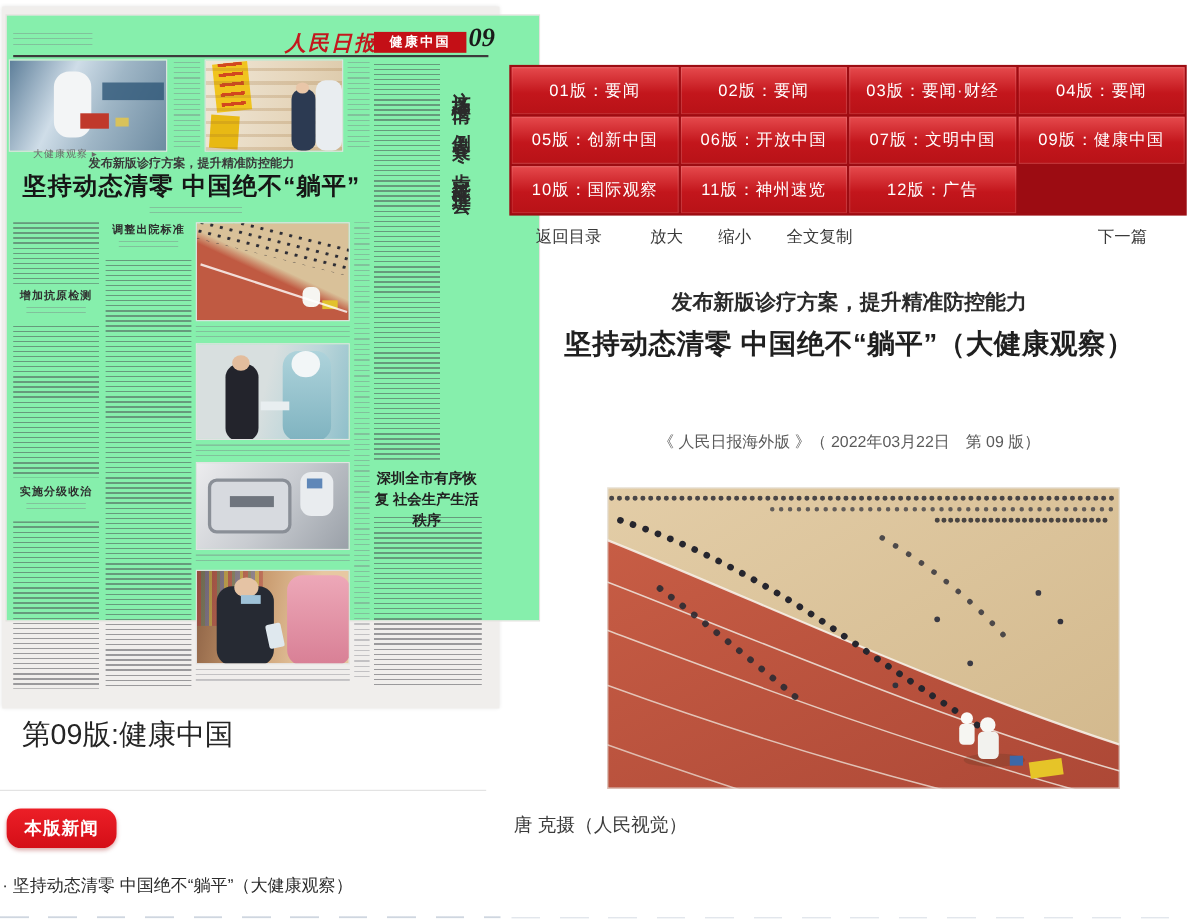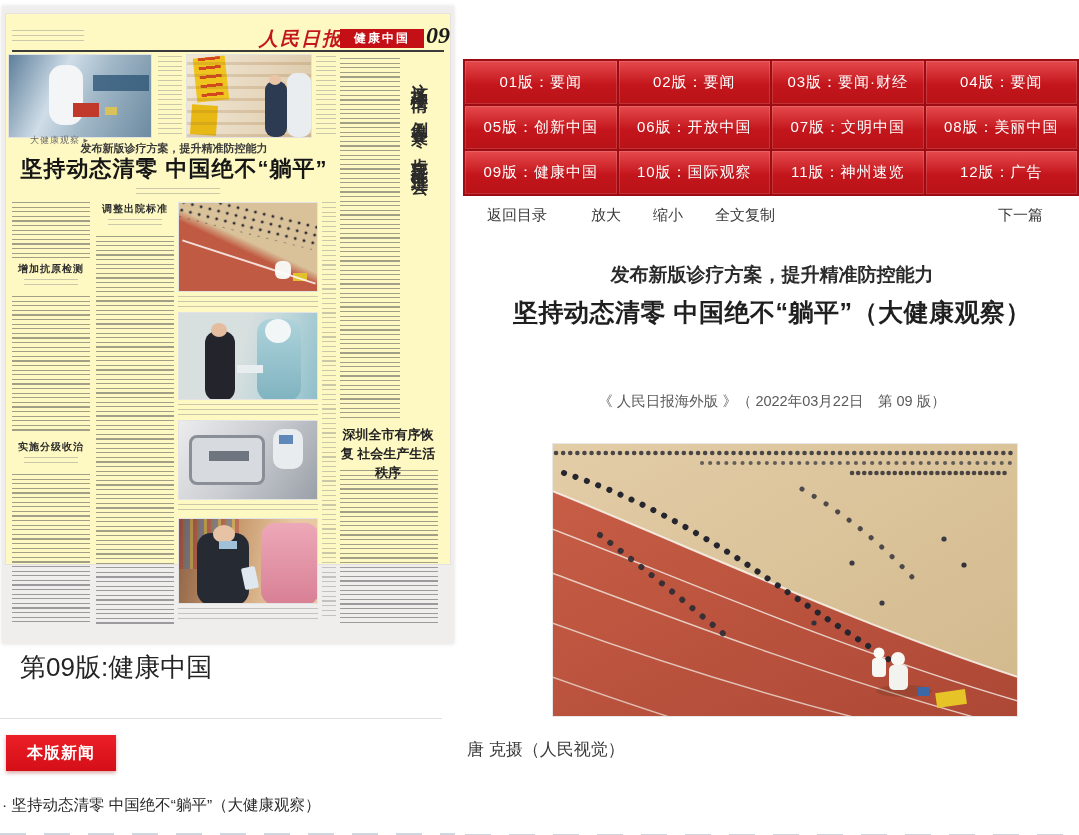--- a/index.html
+++ b/index.html
@@ -2,21 +2,21 @@
 <html><head>
 <meta charset="utf-8">
 <style>
   html,body{margin:0;padding:0;background:#fff;}
   #canvas{position:relative;width:1079px;height:835px;background:#ffffff;overflow:hidden;
           font-family:"Liberation Sans","DejaVu Sans",sans-serif;color:#333;}
   .abs{position:absolute;}
 
   
   .np-wrap{left:2px;top:6px;width:452px;height:638px;background:#f0eeec;box-shadow:0 0 4px rgba(0,0,0,.12);}
-  .np-page{position:absolute;left:4px;top:8px;width:444px;height:550px;background:#fef9c3;outline:1px solid #e4e1de;}
+  .np-page{position:absolute;left:4px;top:8px;width:444px;height:550px;background:#86efac;outline:1px solid #e4e1de;padding-left:40px;}
   .tl{background-image:repeating-linear-gradient(180deg,rgba(70,70,76,.5) 0 1.2px,transparent 1.2px 4.6px);}
   .tl-lt{background-image:repeating-linear-gradient(180deg,rgba(120,120,128,.38) 0 1.1px,transparent 1.1px 4.8px);}
   .np-rule{left:6px;top:36px;width:432px;height:2px;background:#3b3b3b;}
   .np-logo{left:240px;top:12px;width:110px;text-align:center;font-family:"Liberation Serif","DejaVu Serif",serif;
            font-style:italic;font-weight:bold;font-size:19px;color:#c3171d;letter-spacing:2px;white-space:nowrap;}
   .np-secbox{left:334px;top:15px;width:84px;height:19px;background:#c40f16;color:#fff;font-weight:bold;font-size:12px;
              display:flex;align-items:center;justify-content:center;letter-spacing:2px;}
   .np-pagenum{left:420px;top:8px;font-family:"Liberation Serif","DejaVu Serif",serif;font-style:italic;font-weight:bold;
               font-size:24px;color:#1a1a1a;}
   .ph{position:absolute;border:1px solid #e3e3e3;box-sizing:border-box;overflow:hidden;}
@@ -28,23 +28,23 @@
   .np-sub{position:absolute;width:78px;text-align:center;}
   .np-sub b{display:block;font-size:10px;color:#2e2e2e;letter-spacing:1px;}
   .np-sub i{display:block;height:6px;width:70%;margin:3px auto 0;}
   .np-vert{left:398px;top:56px;width:30px;height:306px;writing-mode:vertical-rl;text-orientation:upright;
            font-size:17px;font-weight:bold;color:#2b2b2b;letter-spacing:4px;line-height:30px;}
   .np-szhead{left:334px;top:411px;width:96px;font-size:13px;font-weight:bold;color:#222;line-height:19px;text-align:center;}
 
   
   .page-label{left:4px;top:650px;font-size:26px;font-weight:normal;color:#242424;letter-spacing:0;margin-left:16px;}
   .divider{left:0;top:718px;width:442px;height:1px;background:#e0e0e0;}
-  .sec-btn{left:6px;top:735px;width:110px;height:36px;background:linear-gradient(180deg,#ec1f27,#d40e17);
+  .sec-btn{left:6px;top:735px;width:100px;height:36px;background:linear-gradient(180deg,#ec1f27,#d40e17);
            color:#fff;font-size:16px;font-weight:bold;display:flex;align-items:center;justify-content:center;
-           border-radius:0;box-shadow:0 2px 4px rgba(150,0,0,.35);letter-spacing:1px;}
+           border-radius:13px;box-shadow:0 2px 4px rgba(150,0,0,.35);letter-spacing:1px;}
   .art-item{left:2px;top:795px;width:420px;font-size:15.5px;color:#2b2b2b;}
   .cutoff{height:7px;overflow:hidden;opacity:.35;background-image:repeating-linear-gradient(90deg,rgba(60,90,130,.7) 0 26px,transparent 26px 44px);background-size:100% 2px;background-position:0 5px;background-repeat:no-repeat;}
 
   
   .rp-header{left:465px;top:17px;display:flex;align-items:center;gap:9px;font-size:18px;color:#3f3f3f;}
   .grid{left:463px;top:59px;width:616px;background:#9c0c12;display:grid;grid-template-columns:repeat(4,1fr);
         gap:2px;padding:2px;box-sizing:border-box;}
   .grid a{height:43px;display:flex;align-items:center;justify-content:center;color:#fff;font-size:15px;
           text-decoration:none;background:linear-gradient(180deg,#e64a4d 0%,#c3161c 55%,#b81217 100%);
           box-shadow:inset 0 0 0 1px rgba(255,255,255,.14);letter-spacing:1px;}
@@ -172,21 +172,20 @@
 
 
   <div class="abs grid">
     <a>01版：要闻</a>
     <a>02版：要闻</a>
     <a>03版：要闻·财经</a>
     <a>04版：要闻</a>
     <a>05版：创新中国</a>
     <a>06版：开放中国</a>
     <a>07版：文明中国</a>
-    <a>08版：美丽中国</a>
     <a>09版：健康中国</a>
     <a>10版：国际观察</a>
     <a>11版：神州速览</a>
     <a>12版：广告</a>
   </div>
 
   <div class="abs toolbar">
     <a class="tb-back">返回目录</a>
     <a class="tb-zi">放大</a>
     <a class="tb-zi">缩小</a>

